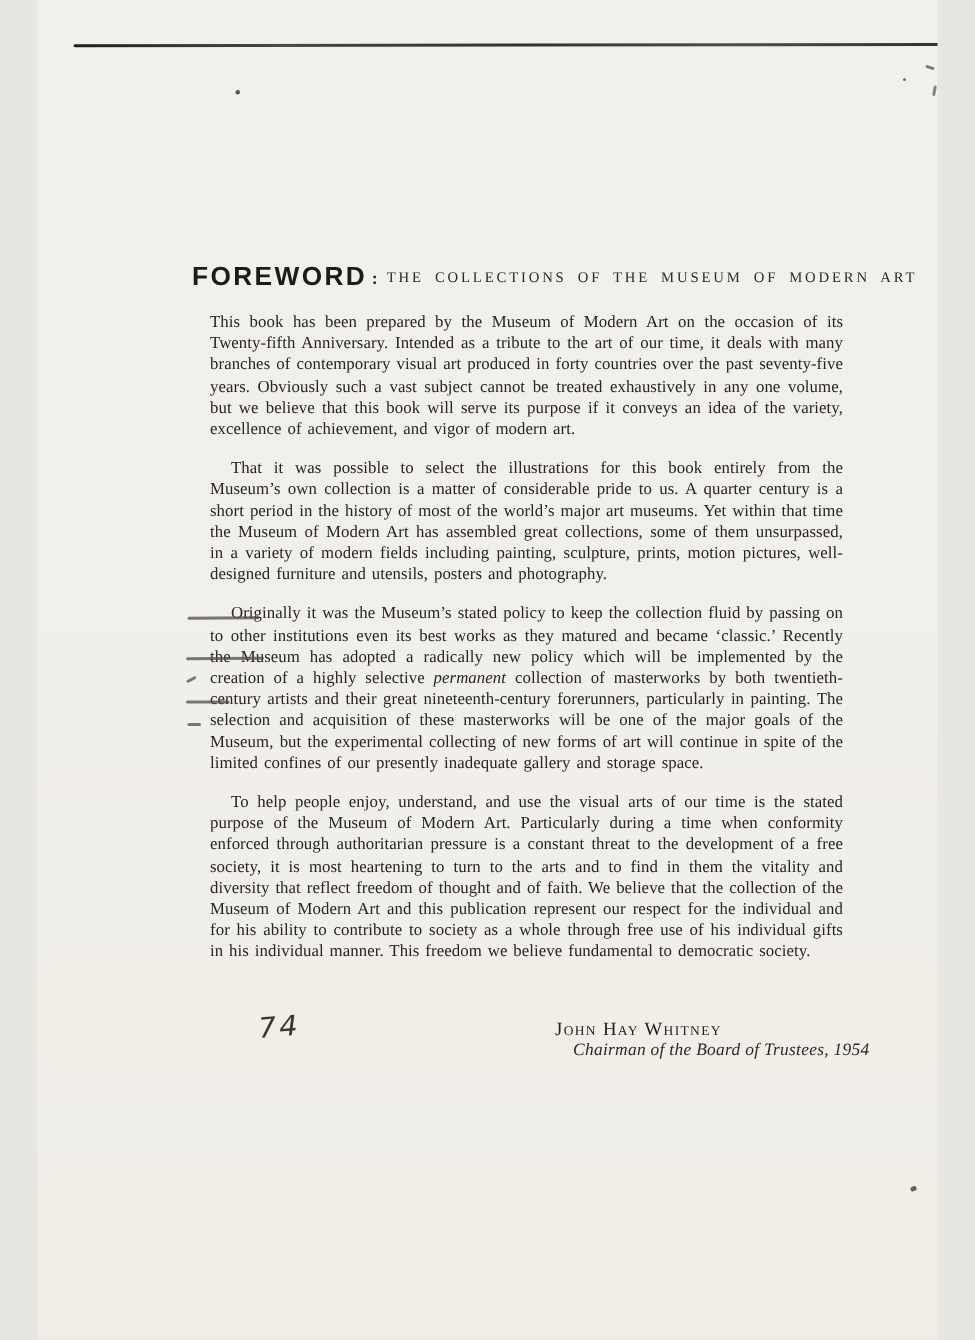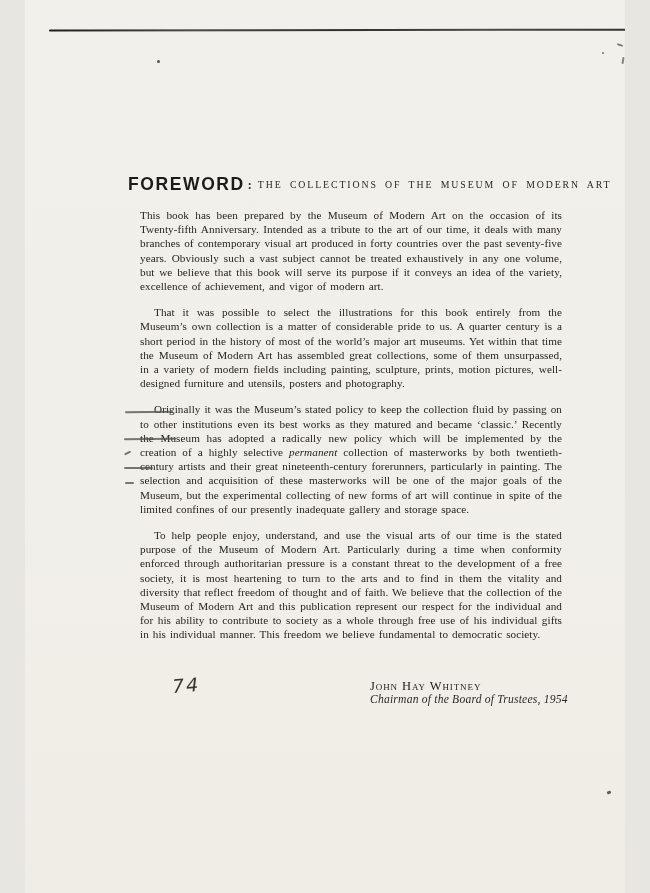--- a/index.html
+++ b/index.html
@@ -69,20 +69,21 @@
   
   .signature-block { position: absolute; top: 679px; left: 345px; width: 240px; }
   .sig-entry { margin-bottom: 11px; }
   .sig-name {
     font-variant: small-caps; font-size: 12.5px; letter-spacing: 0.9px;
     line-height: 14px; color: #242220;
   }
   .sig-title {
     font-style: italic; font-size: 11.6px; line-height: 14px; color: #2b2927;
     letter-spacing: 0.2px;
+    margin-left: 12px;
   }
   
   .pagenum {
     position: absolute; top: 674px; left: 147px;
     font-family: "DejaVu Sans", sans-serif;
     font-size: 19px; font-weight: 400; color: #39372f;
     transform: skewX(-12deg) rotate(-5deg);
     letter-spacing: 2px;
   }
 </style>

